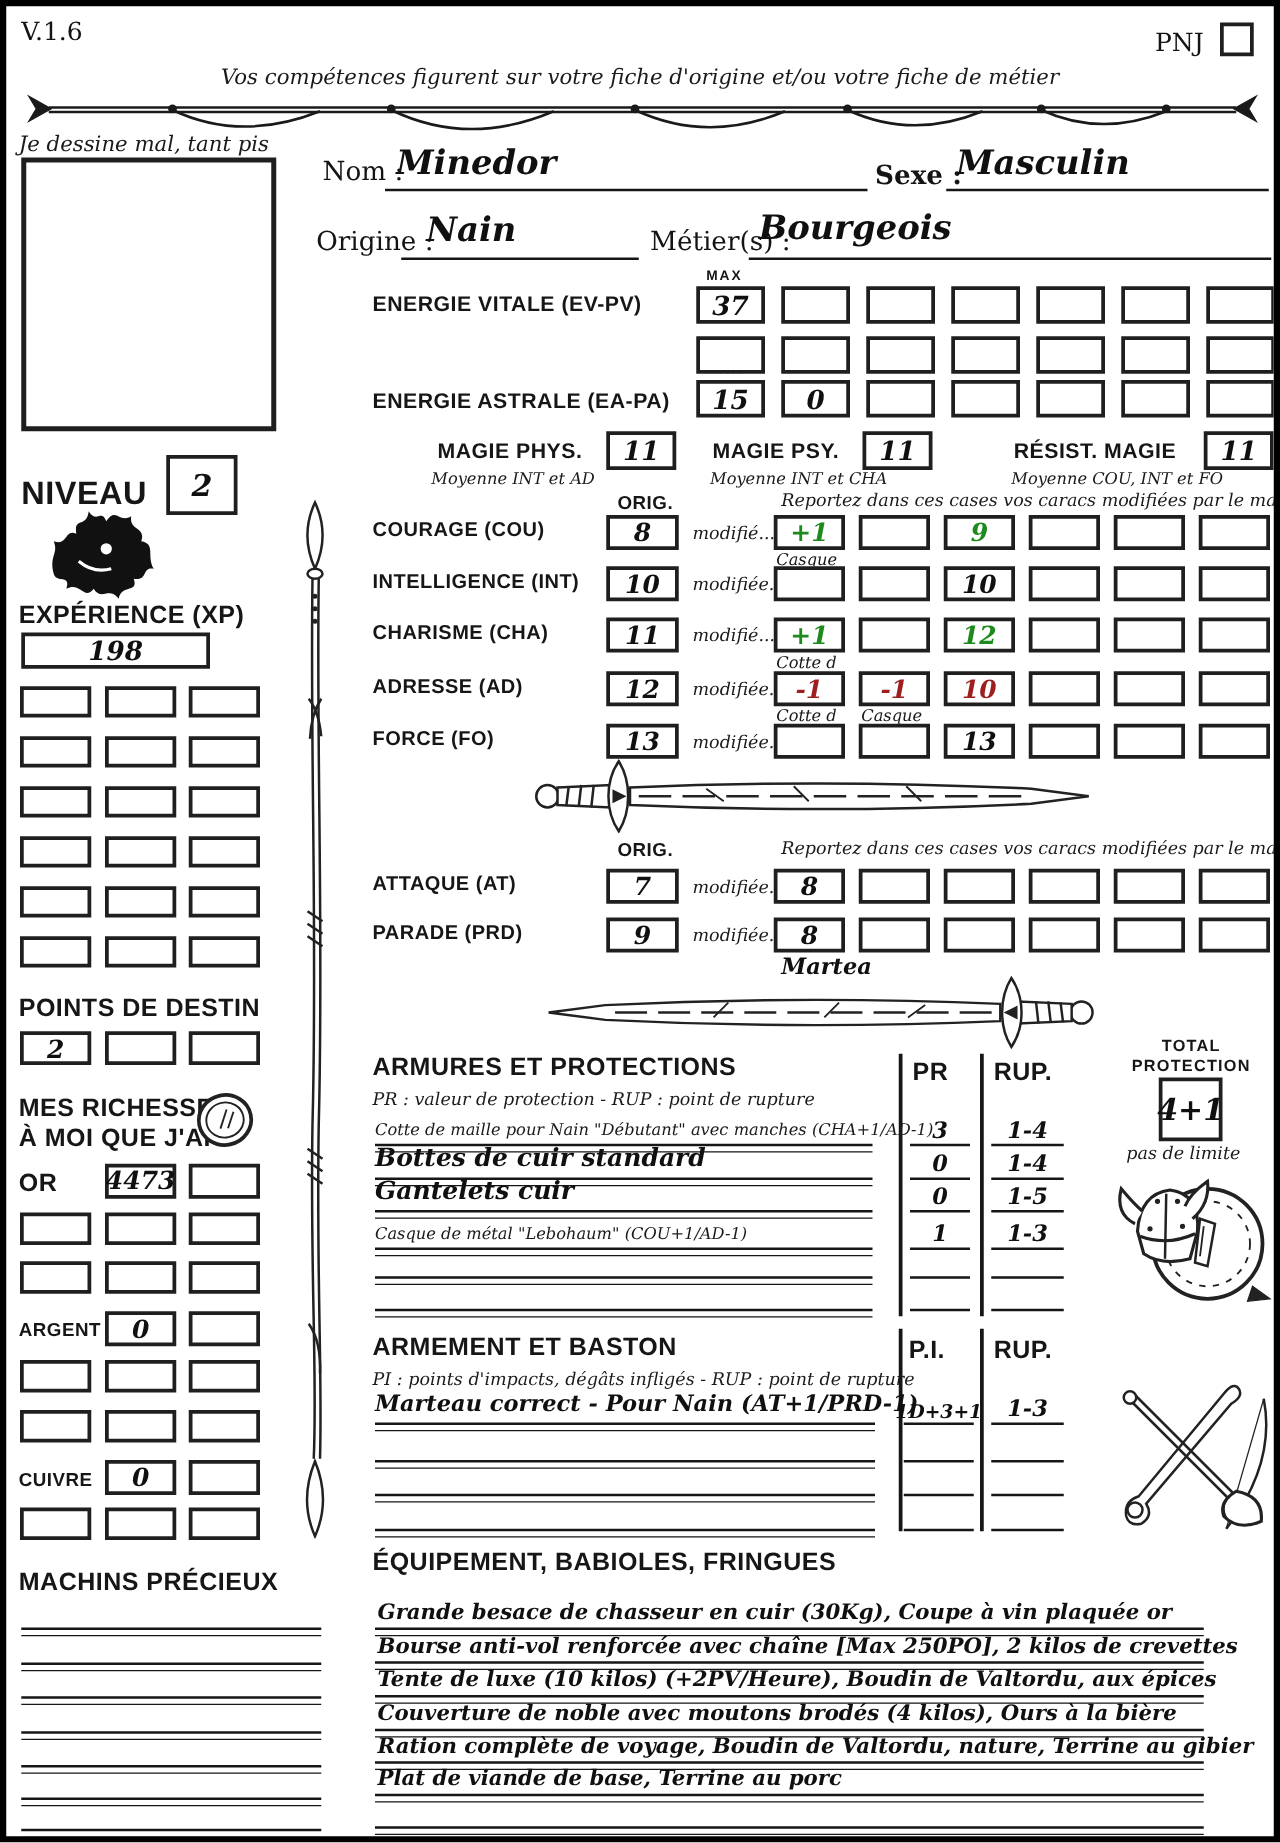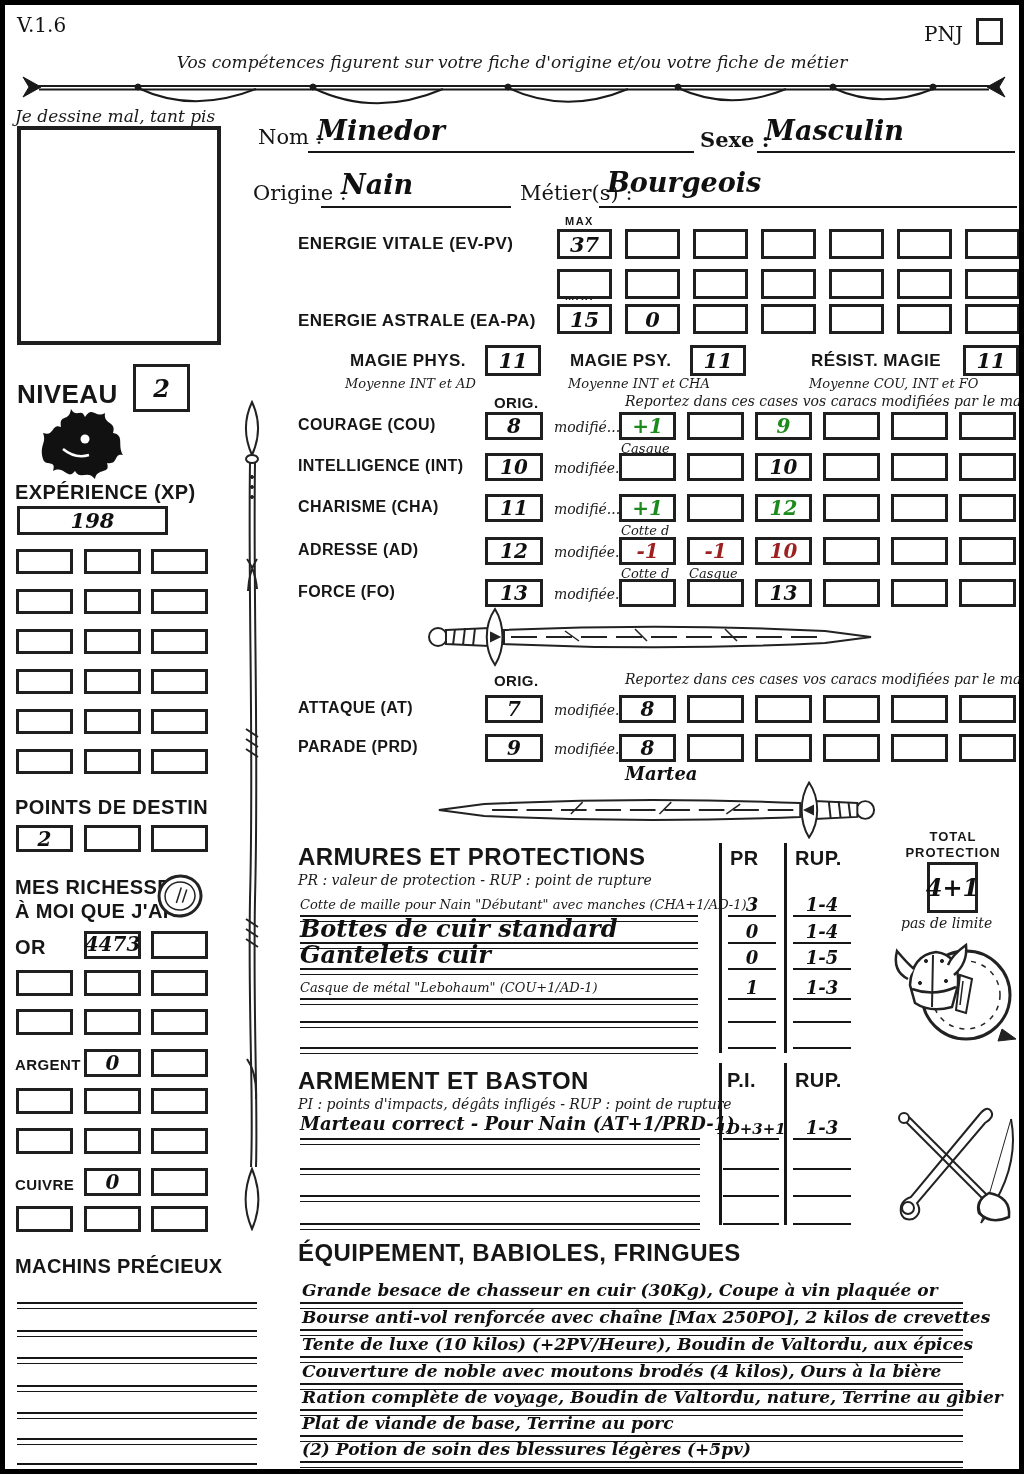--- a/index.html
+++ b/index.html
@@ -13,21 +13,21 @@
   .hand{font-family:"DejaVu Serif",serif;font-style:italic;font-weight:700;color:#101010;white-space:nowrap;}
   .g{color:#1d8a1d;} .r{color:#9d1f1f;}
   .box{position:absolute;border:3px solid #1f1f1f;background:#fff;box-sizing:border-box;
        display:flex;align-items:center;justify-content:center;overflow:visible;}
   .uline{position:absolute;border-bottom:2px solid #161616;}
   .dline{position:absolute;height:4px;border-top:2px solid #161616;border-bottom:1px solid #161616;}
   .vline{position:absolute;width:2.5px;background:#161616;}
   .cellline{position:absolute;border-bottom:2px solid #161616;display:flex;align-items:flex-end;justify-content:center;}
   .s11{font-size:11px}.s13{font-size:13px}.s14{font-size:14px}.s15{font-size:15px}
   .s16{font-size:16px}.s17{font-size:17px}.s19{font-size:18px}.s20{font-size:20px}
-  .s21{font-size:21px}.s22{font-size:24px}.s24{font-size:24px}.s26{font-size:26px}.s27{font-size:27px}
+  .s21{font-size:21px}.s22{font-size:20px}.s24{font-size:24px}.s26{font-size:26px}.s27{font-size:27px}
   .title{font-size:43px;font-weight:bold;letter-spacing:2px;text-align:center;font-family:"DejaVu Serif",serif;}
   svg{display:block;}
 </style>
 </head>
 <body>
 
 <div id="sheet">
 
   <div class="a s20" style="left:12px;top:8px;">V.1.6</div>
   <div class="a s20" style="right:56px;top:17px;">PNJ</div>
@@ -425,21 +425,20 @@
     <div class="a hand s17" style="left: 297px; top: 1302px;">Bourse anti-vol renforcée avec chaîne [Max 250PO], 2 kilos de crevettes</div>
     <div class="dline" style="left: 295px; top: 1351px; width: 663px;"></div>
     <div class="a hand s17" style="left: 297px; top: 1329px;">Tente de luxe (10 kilos) (+2PV/Heure), Boudin de Valtordu, aux épices</div>
     <div class="dline" style="left: 295px; top: 1378px; width: 663px;"></div>
     <div class="a hand s17" style="left: 297px; top: 1356px;">Couverture de noble avec moutons brodés (4 kilos), Ours à la bière</div>
     <div class="dline" style="left: 295px; top: 1404px; width: 663px;"></div>
     <div class="a hand s17" style="left: 297px; top: 1382px;">Ration complète de voyage, Boudin de Valtordu, nature, Terrine au gibier</div>
     <div class="dline" style="left: 295px; top: 1430px; width: 663px;"></div>
     <div class="a hand s17" style="left: 297px; top: 1408px;">Plat de viande de base, Terrine au porc</div>
     <div class="dline" style="left: 295px; top: 1456px; width: 663px;"></div>
-    <div class="a hand s17" style="left: 297px; top: 1434px;">(2) Potion de soin des blessures légères (+5pv)</div>
     <div class="box" style="left: 11px; top: 544px; width: 57px; height: 25px;"></div>
     <div class="box" style="left: 79px; top: 544px; width: 57px; height: 25px;"></div>
     <div class="box" style="left: 146px; top: 544px; width: 57px; height: 25px;"></div>
     <div class="box" style="left: 11px; top: 584px; width: 57px; height: 25px;"></div>
     <div class="box" style="left: 79px; top: 584px; width: 57px; height: 25px;"></div>
     <div class="box" style="left: 146px; top: 584px; width: 57px; height: 25px;"></div>
     <div class="box" style="left: 11px; top: 624px; width: 57px; height: 25px;"></div>
     <div class="box" style="left: 79px; top: 624px; width: 57px; height: 25px;"></div>
     <div class="box" style="left: 146px; top: 624px; width: 57px; height: 25px;"></div>
     <div class="box" style="left: 11px; top: 664px; width: 57px; height: 25px;"></div>

